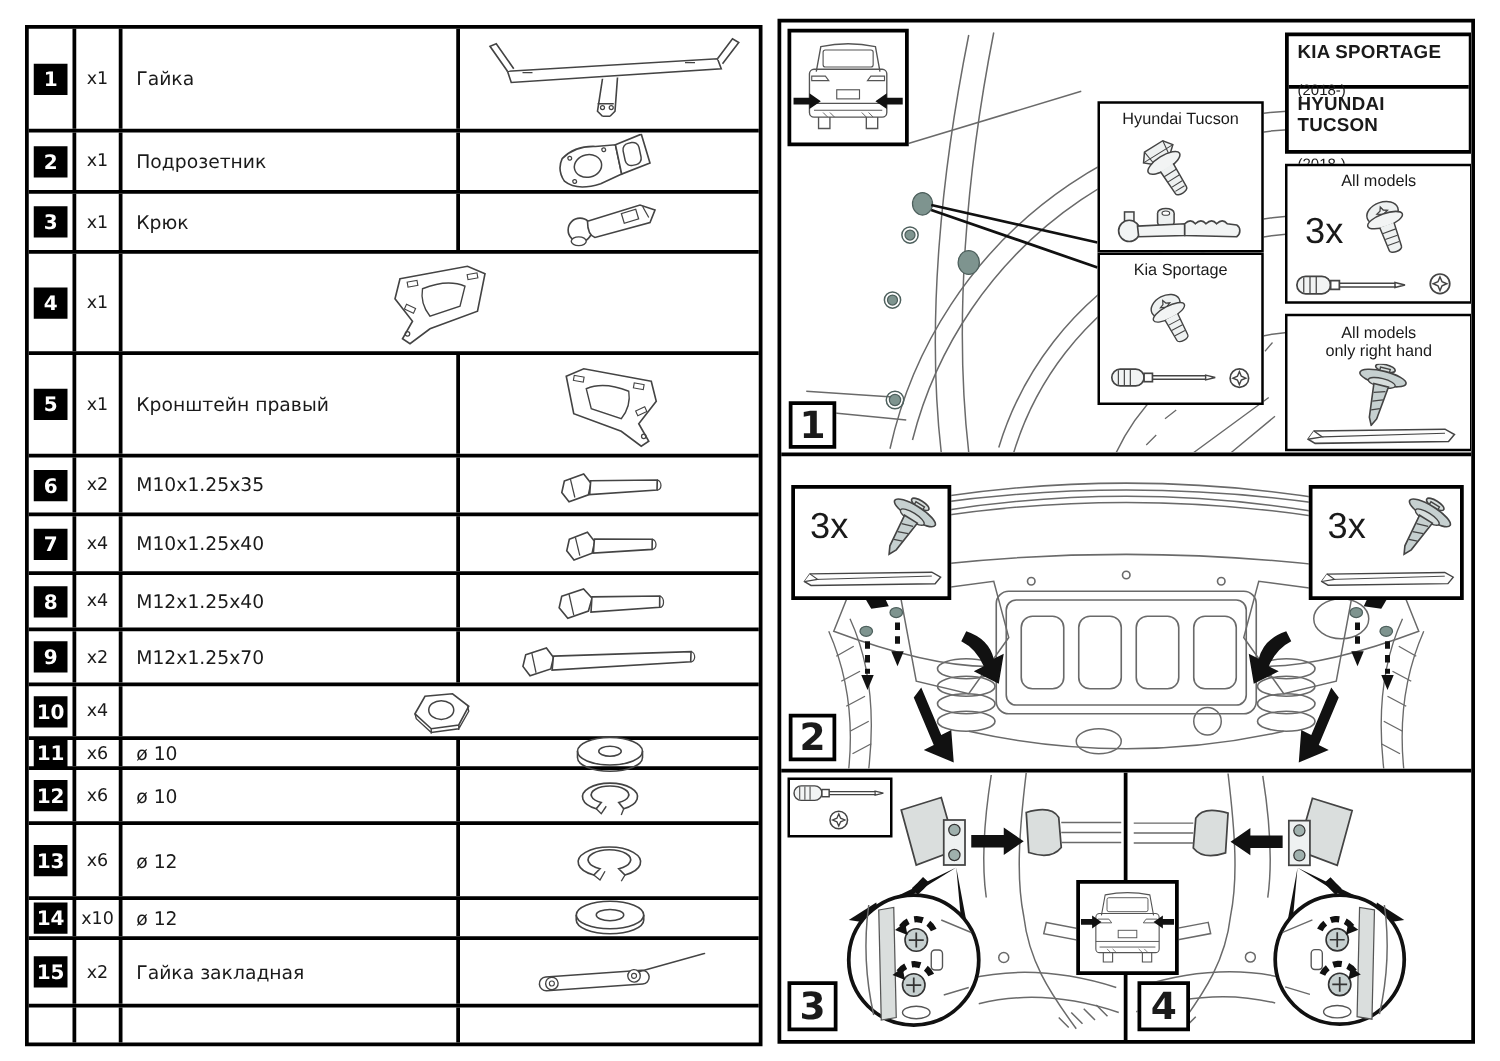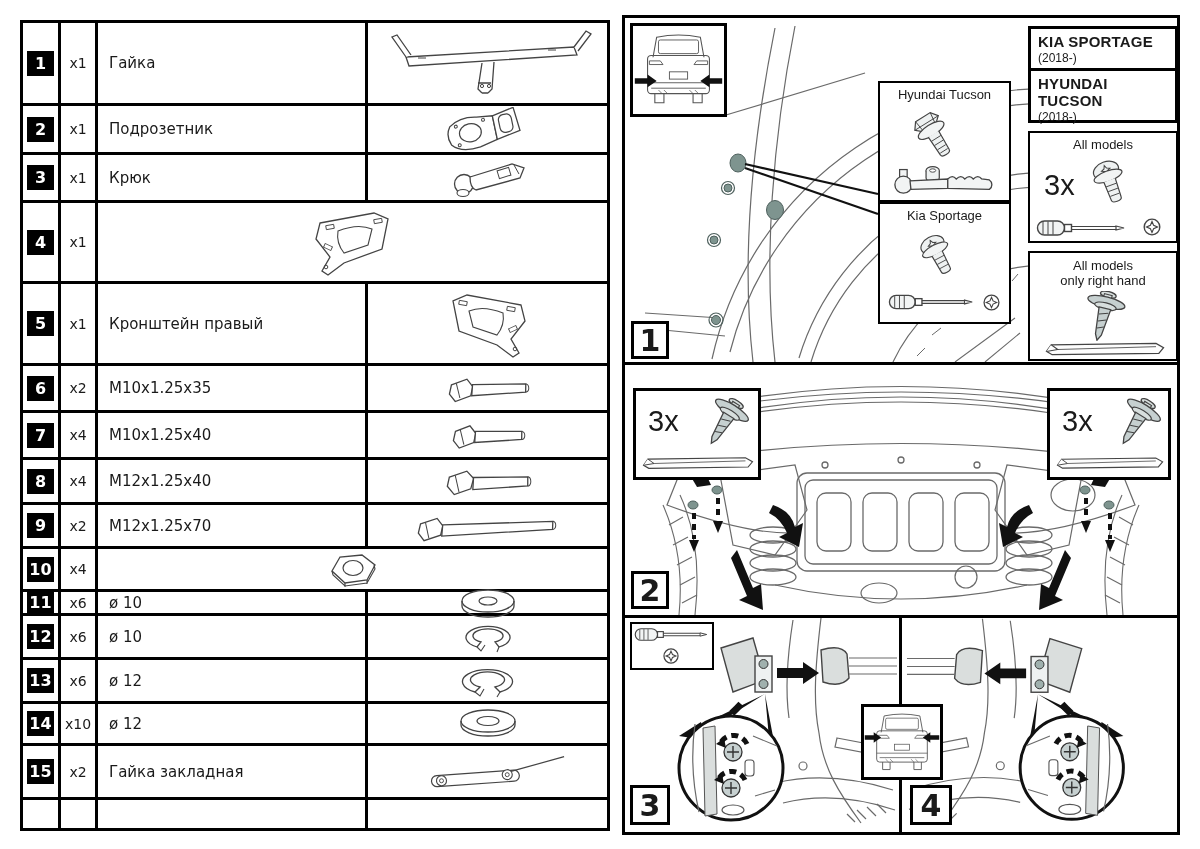--- a/index.html
+++ b/index.html
@@ -27,21 +27,21 @@
   #panel4{position:absolute;left:280px;top:0;width:272px;height:214px;}
   .inset{position:absolute;background:#fff;border:3px solid #000;box-sizing:border-box;}
   .stepnum{position:absolute;background:#fff;border:3px solid #000;box-sizing:border-box;
            display:flex;align-items:center;justify-content:center;font-weight:bold;font-size:30px;
            font-family:"DejaVu Sans",sans-serif;}
   .toolbox{position:absolute;background:#fff;border:2px solid #000;box-sizing:border-box;text-align:center;}
   .toolbox .lbl{font-size:13px;font-family:"Liberation Sans",sans-serif;margin-top:4px;}
   .titlebox{position:absolute;background:#fff;border:3px solid #000;box-sizing:border-box;}
   .titlecell{padding:4px 7px 5px 7px;}
   .titlecell .big{font-weight:bold;font-size:15px;font-family:"Liberation Sans",sans-serif;letter-spacing:.2px;}
-  .titlecell .sub{font-size:12px;font-family:"Liberation Sans",sans-serif;margin-top:1px;}
+  .titlecell .sub{font-size:12px;font-family:"Liberation Sans",sans-serif;margin-top:15px;}
   .qty3x{font-size:29px;font-family:"Liberation Sans",sans-serif;font-weight:500;}
   svg{display:block;}
   .abs{position:absolute;}
 </style>
 </head>
 <body>
 
 <svg width="0" height="0" style="position:absolute">
   <defs>
     <symbol id="sym-screwdriver" viewBox="0 0 92 22">
@@ -309,35 +309,35 @@
       <div class="c-qty">x6</div>
       <div class="c-name">ø 10</div>
       <div class="c-icon">
         <svg width="70" height="38" viewBox="0 0 70 38">
           <path d="M24,29 A22,11 0 1 1 46,29 l-4,-5 A15,7 0 1 0 28,24 Z" fill="#fff" stroke="#444" stroke-width="1.3"></path>
           <path d="M24,29 l4,4 4,-6 M46,29 l-2,5" fill="none" stroke="#444" stroke-width="1.1"></path>
         </svg>
       </div>
     </div>
 
-    <div class="t-row" style="height:44px">
+    <div class="t-row" style="height:60px">
       <div class="c-num">
           <span class="badge">13</span>
         </div>
       <div class="c-qty">x6</div>
       <div class="c-name">ø 12</div>
       <div class="c-icon">
         <svg width="80" height="38" viewBox="0 0 80 38">
           <path d="M27,30 A25,12 0 1 1 52,30 l-5,-5 A17,8 0 1 0 32,25 Z" fill="#fff" stroke="#444" stroke-width="1.3"></path>
           <path d="M27,30 l5,4 4,-7 M52,30 l-3,5" fill="none" stroke="#444" stroke-width="1.1"></path>
         </svg>
       </div>
     </div>
 
-    <div class="t-row" style="height:42px">
+    <div class="t-row" style="height:32px">
       <div class="c-num">
           <span class="badge">14</span>
         </div>
       <div class="c-qty">x10</div>
       <div class="c-name">ø 12</div>
       <div class="c-icon">
         <svg width="80" height="36" viewBox="0 0 80 36">
           <ellipse cx="40" cy="15" rx="27" ry="11" fill="#fff" stroke="#444" stroke-width="1.3"></ellipse>
           <path d="M13,15 v4 a27,11 0 0 0 54,0 v-4" fill="none" stroke="#444" stroke-width="1.3"></path>
           <ellipse cx="40" cy="15" rx="11" ry="4.5" fill="#fff" stroke="#444" stroke-width="1.2"></ellipse>

